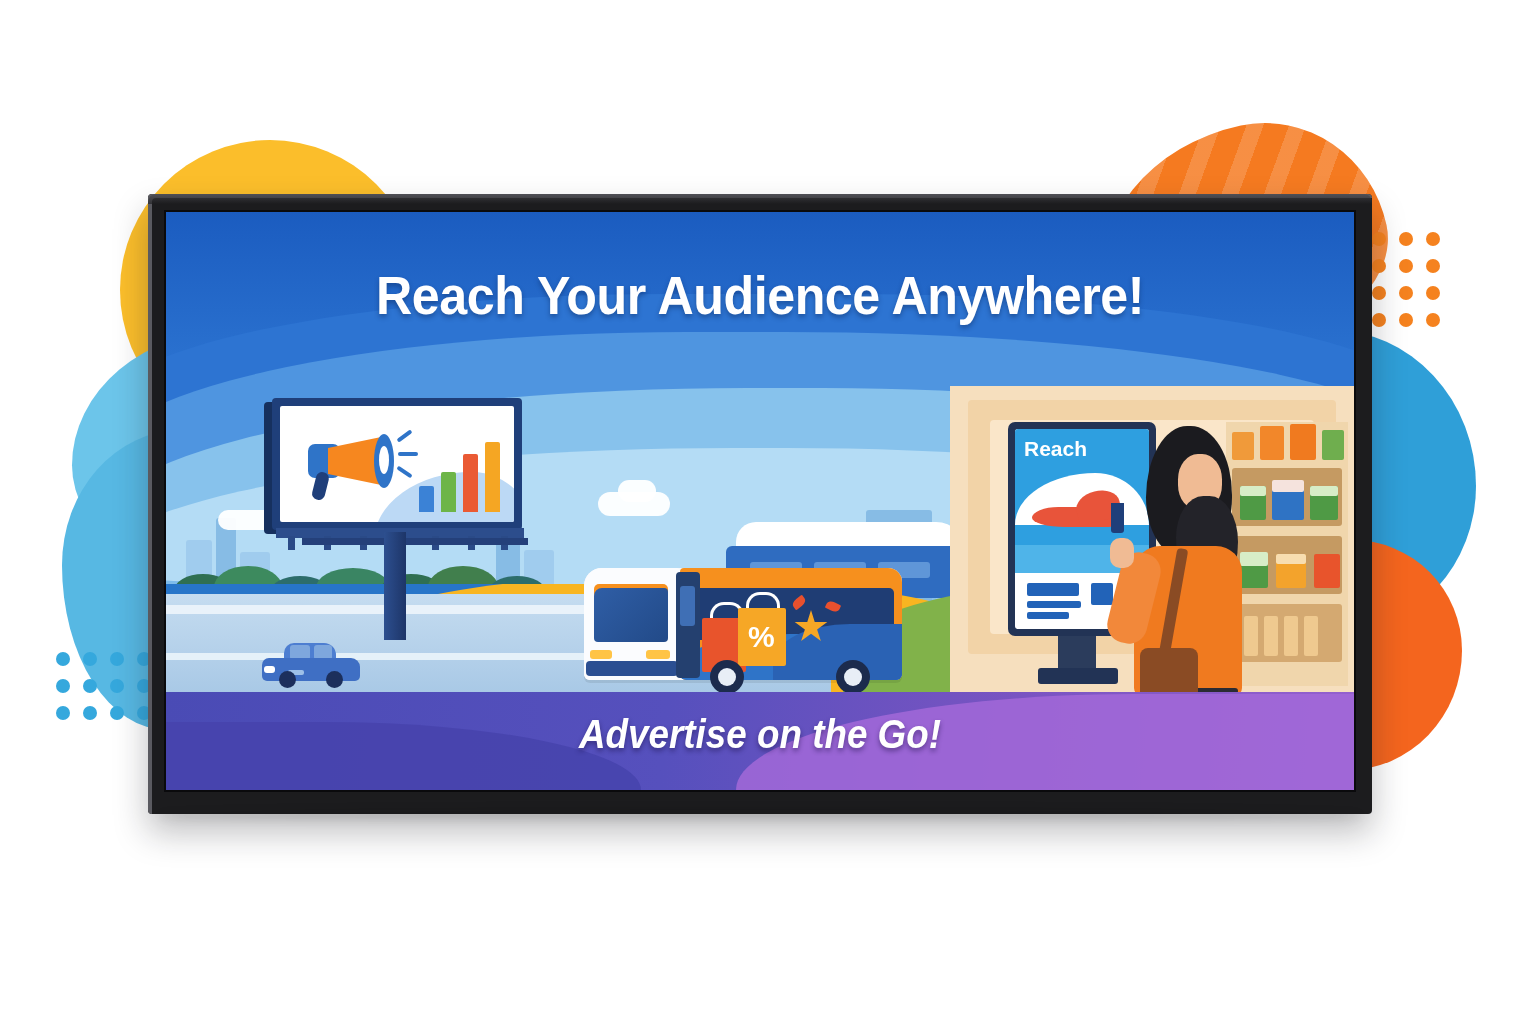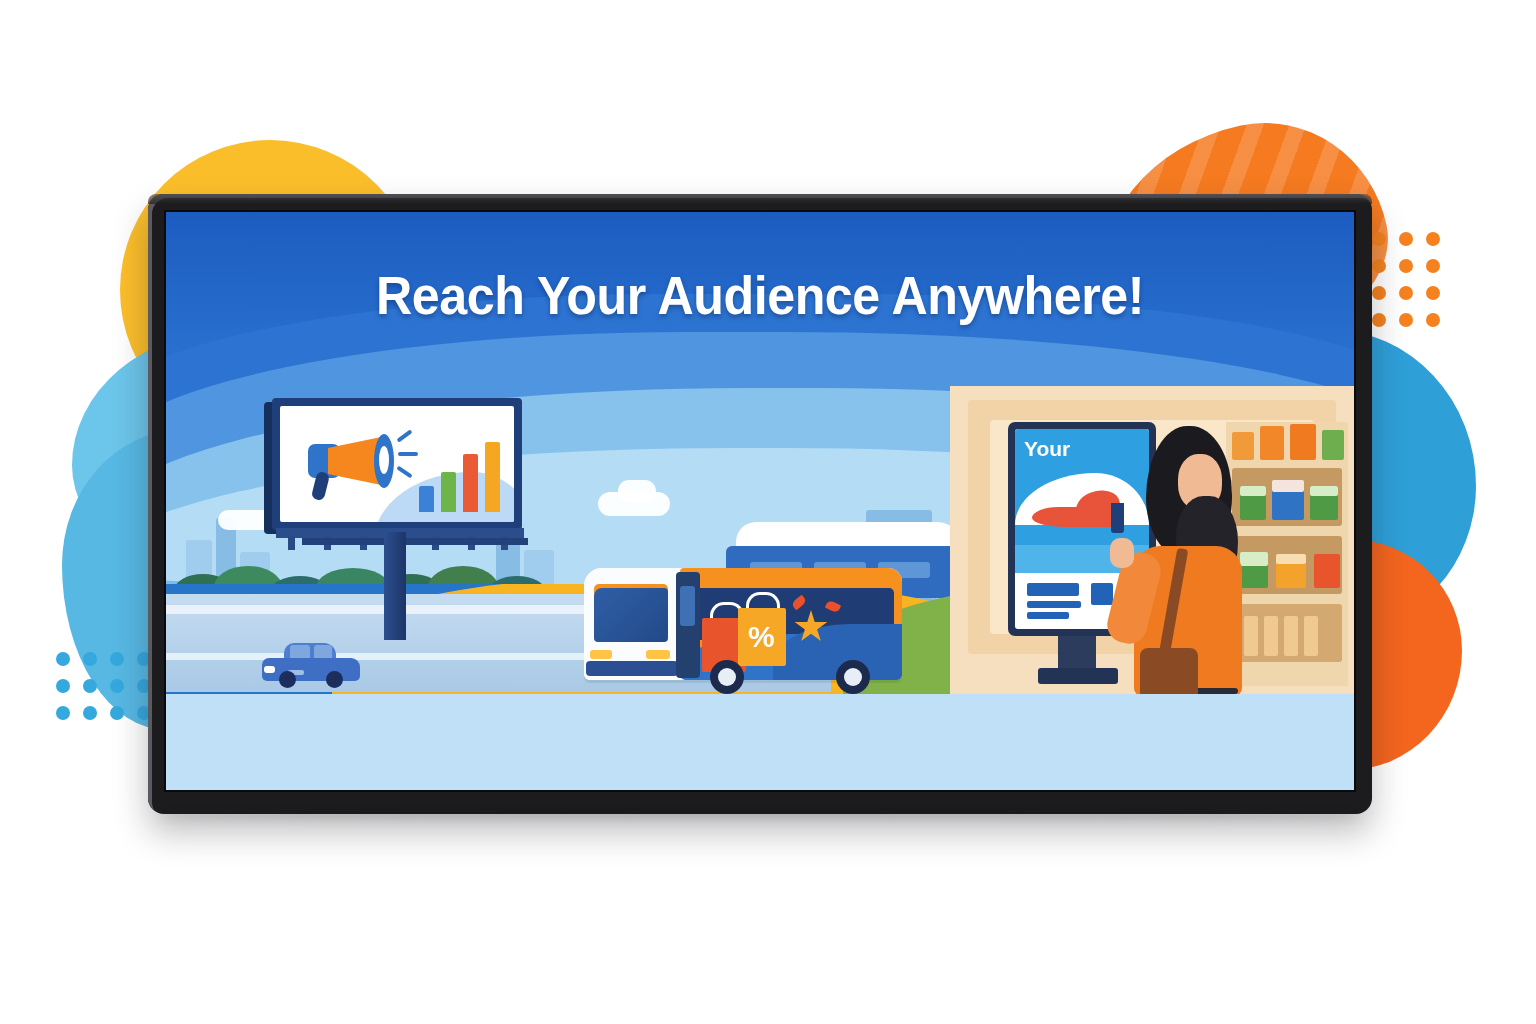--- a/index.html
+++ b/index.html
@@ -57,21 +57,21 @@
   .dotgrid span{display:block;width:14px;height:14px;border-radius:50%;}
   .dots-orange{right:96px;top:232px;grid-template-columns:repeat(4,14px);}
   .dots-orange span{background:#f5821f;}
   .dots-blue{left:56px;top:652px;grid-template-columns:repeat(4,14px);}
   .dots-blue span{background:#35a8dd;}
 
   
   .monitor{
     position:absolute;left:148px;top:194px;width:1224px;height:620px;
     background:#1c1c1e;
-    border-radius:16px;
+    border-radius:4px;
     padding:16px 16px 22px 16px;
     box-sizing:border-box;
     box-shadow:0 18px 34px rgba(20,20,30,.28),
                4px 4px 0 0 #5a5a60 inset;
   }
   .monitor::after{
     content:"";position:absolute;left:10px;right:10px;bottom:-8px;height:12px;
     background:linear-gradient(180deg,rgba(0,0,0,.22),rgba(0,0,0,0));
     filter:blur(4px);border-radius:50%;
   }
@@ -435,21 +435,21 @@
 
         <div class="retail">
           <div class="wallA"></div>
           <div class="wallB"></div>
 
           <div class="kiosk">
             <div class="kiosk-screen">
               <div class="ks-top"></div>
               <div class="ks-white"></div>
               <div class="ks-lowband"></div>
-              <div class="sale-label">Your</div>
+              <div class="sale-label">Reach</div>
               <div class="shoe">
                 <div class="sole"></div>
                 <div class="upper"></div>
                 <div class="heel"></div>
               </div>
               <div class="ks-line" style="left:12px;top:154px;width:52px;height:13px;"></div>
               <div class="ks-line" style="left:76px;top:154px;width:22px;height:22px;"></div>
               <div class="ks-line" style="left:12px;top:172px;width:54px;height:7px;"></div>
               <div class="ks-line" style="left:12px;top:183px;width:42px;height:7px;"></div>
             </div>
@@ -495,16 +495,21 @@
             <div class="w-hand"></div>
             <div class="w-strap"></div>
             <div class="w-skirt"></div>
             <div class="w-bag"></div>
           </div>
         </div>
 
       </div>
 
 
+      <div class="footer">
+        <div class="wv2"></div>
+        <div class="wv"></div>
+        <div class="tagline">Advertise on the Go!</div>
+      </div>
 
     </div>
   </div>
 </div>
 
 </body></html>

